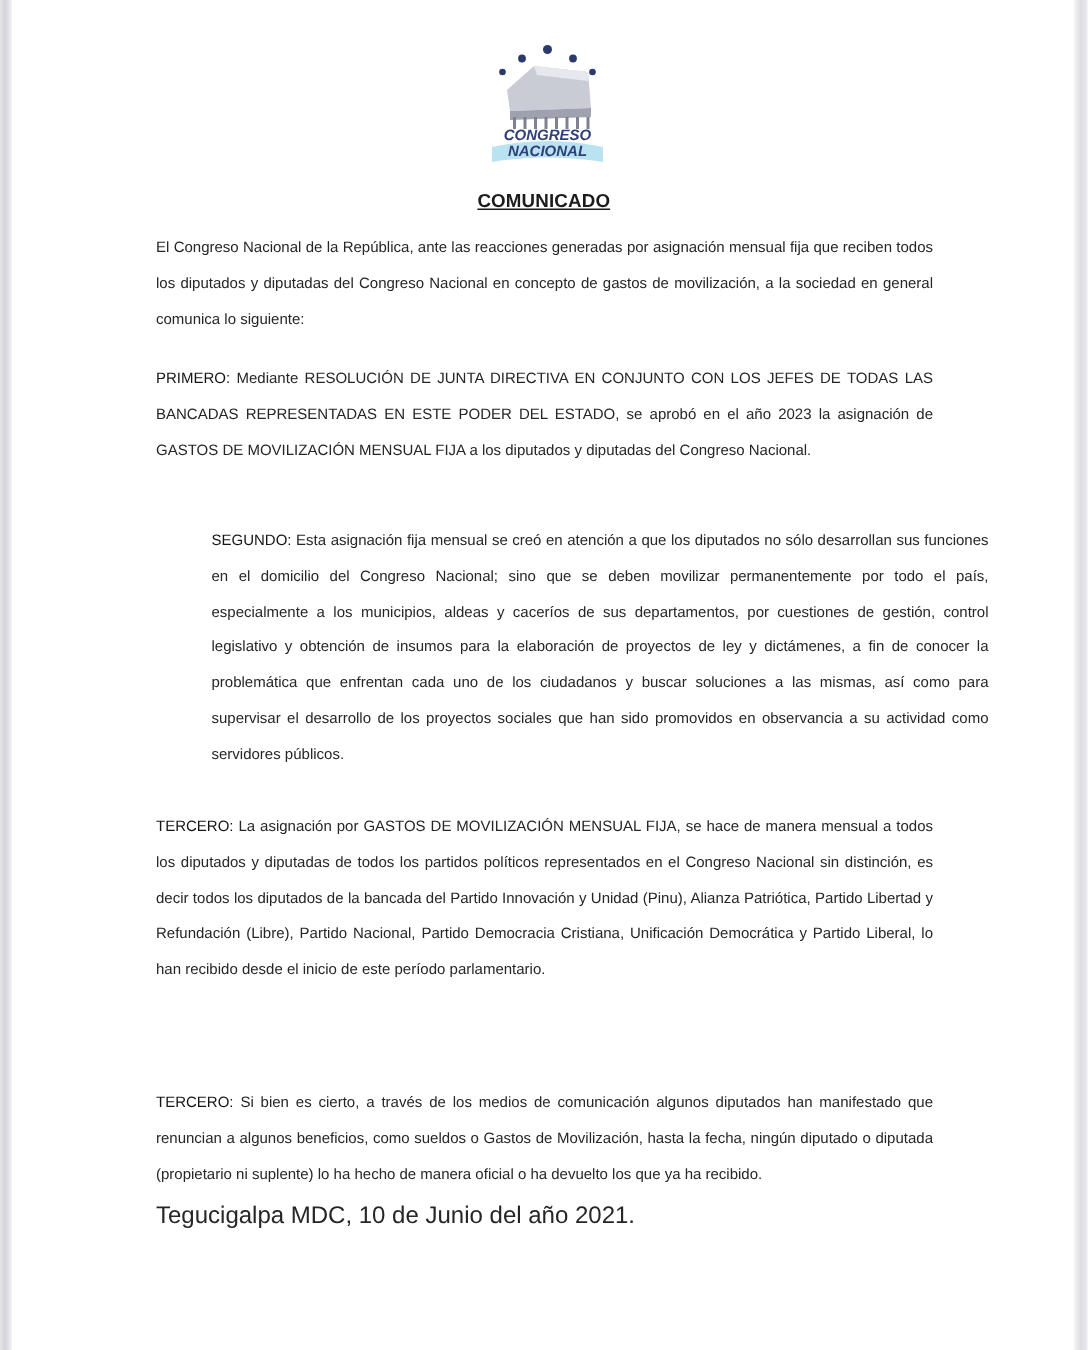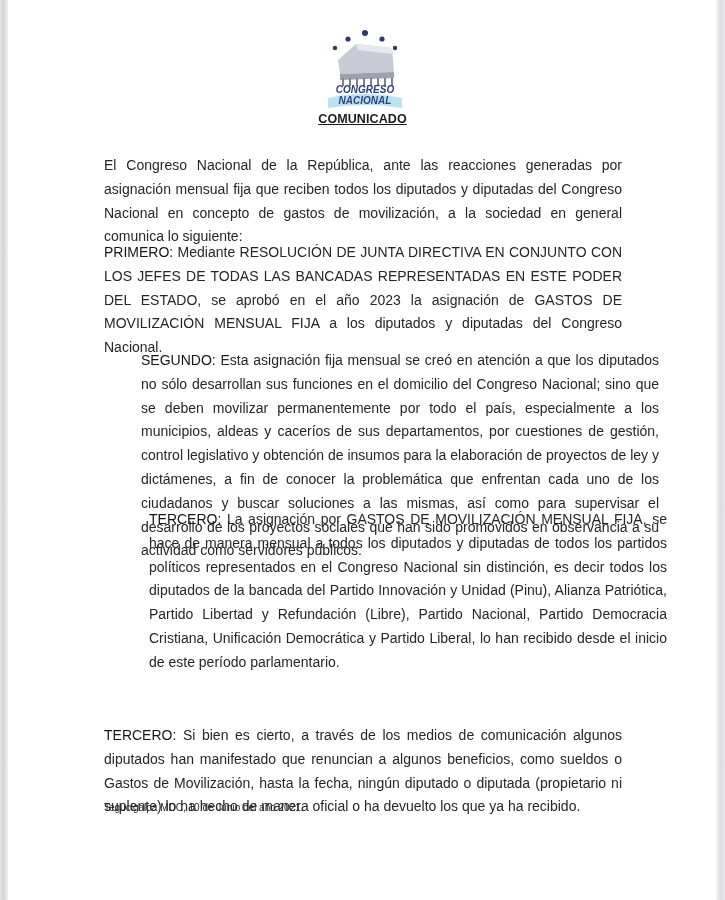--- a/index.html
+++ b/index.html
@@ -5,31 +5,31 @@
     html, body { margin: 0; padding: 0; }
     body {
       width: 725px; height: 900px; background: #ffffff; position: relative; overflow: hidden;
       font-family: "Liberation Sans", "DejaVu Sans", sans-serif; color: #1c1c1c;
     }
     .edge-left { position: absolute; left: 0; top: 0; width: 8px; height: 900px;
       background: linear-gradient(to right, #e6e6ea 0%, #d3d3d9 40%, #f3f3f5 100%); }
     .edge-right { position: absolute; right: 0; top: 0; width: 9px; height: 900px;
       background: linear-gradient(to right, #f6f6f8 0%, #dcdce2 50%, #e9e9ee 100%); }
     .logo { position: absolute; left: 322px; top: 28px; width: 86px; height: 84px; font-style: italic; }
-    .title { position: absolute; left: 0; width: 725px; top: 112px; text-align: center;
+    .title { position: absolute; left: 0; width: 725px; top: 127px; text-align: center;
       font-weight: bold; font-size: 12.5px; text-decoration: underline; letter-spacing: 0.1px; }
-    .para { position: absolute; left: 104px; width: 518px; font-size: 14px; line-height: 23.8px;
+    .para { position: absolute; left: 104px; width: 518px; font-size: 10px; line-height: 23.8px;
       text-align: justify; color: #262626; }
     .para b { font-weight: normal; color: #151515; }
     #p0 { top: 154px; }
     #p1 { top: 241px; }
     #p2 { top: 349px; margin-left: 37px; }
-    #p3 { top: 508px; margin-left: 45px; }
+    #p3 { top: 540px; }
     #p4 { top: 724px; }
-    .closing { position: absolute; left: 104px; top: 802px; font-size: 10px; color: #262626; }
+    .closing { position: absolute; left: 104px; top: 802px; font-size: 16px; color: #262626; }
   </style>
 </head>
 <body>
 
 <div class="edge-left"></div>
 <div class="edge-right"></div>
 
 <div class="logo">
   <svg width="86" height="84" viewBox="0 0 86 84">
     <circle cx="43" cy="5" r="3" fill="#2b3a6b"></circle>

